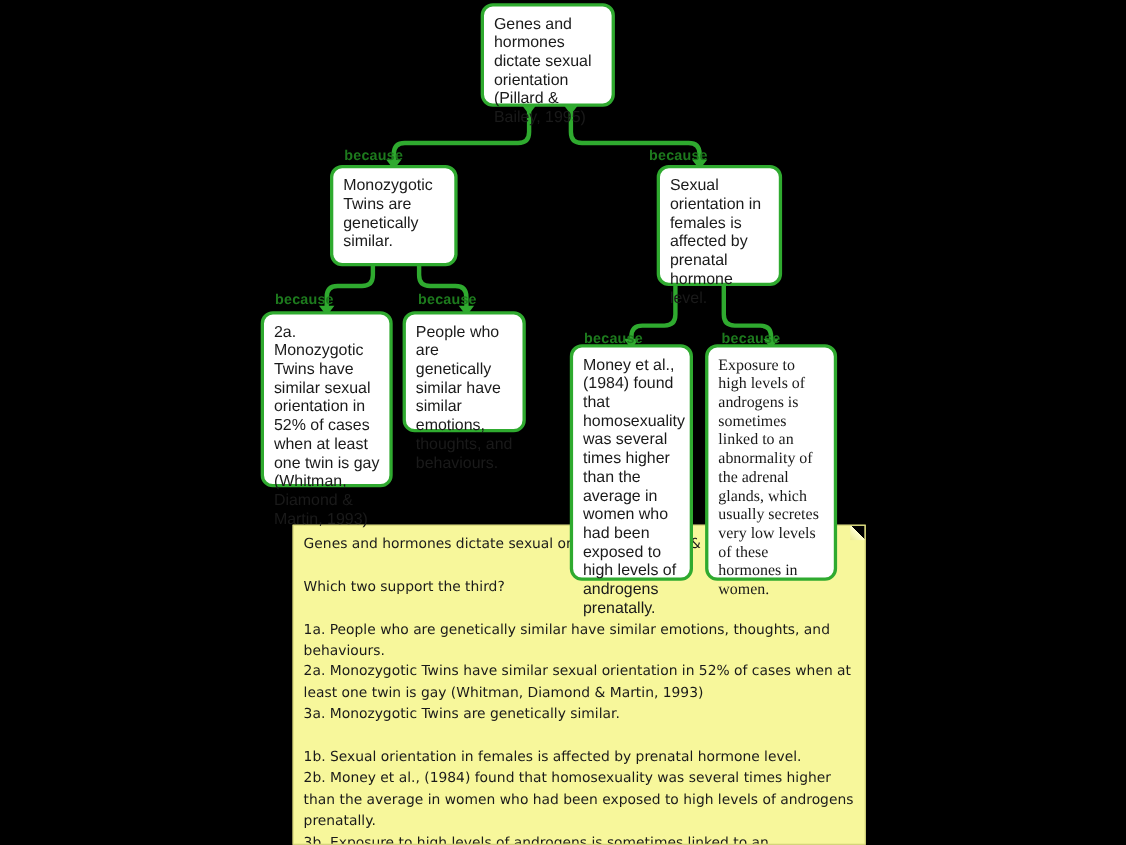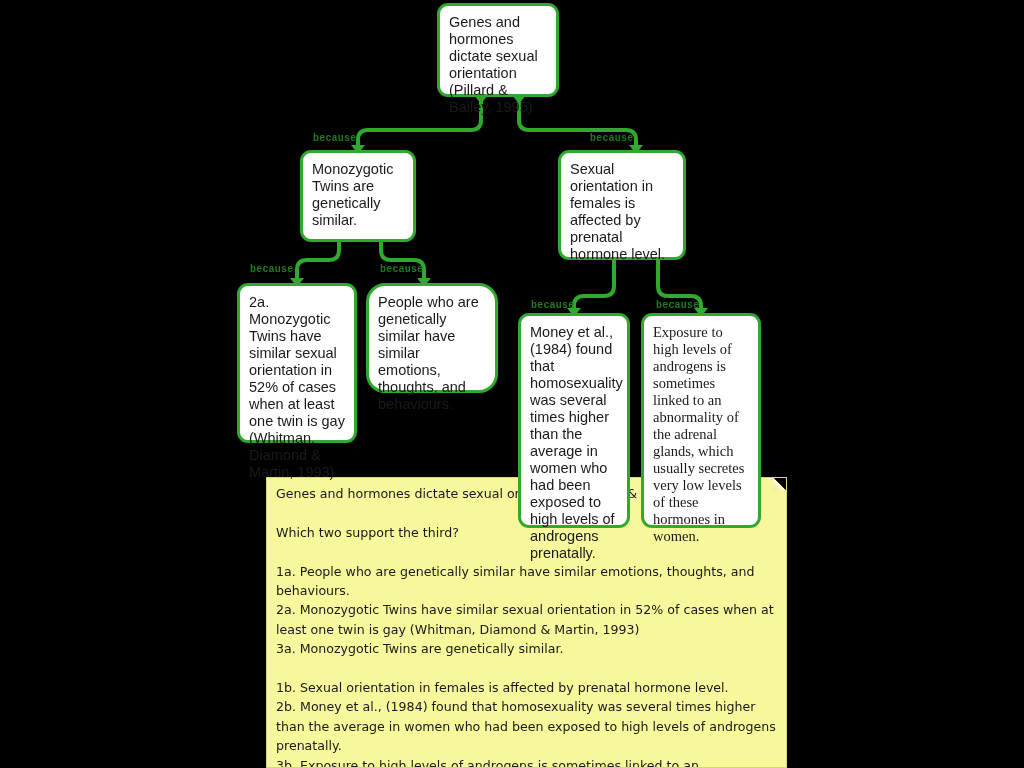--- a/index.html
+++ b/index.html
@@ -40,32 +40,32 @@
     color: #1a1a1a;
     font-family: "Liberation Sans", sans-serif;
     font-size: 14.5px;
     line-height: 17px;
     padding: 8px 9px 6px 9px;
     z-index: 3;
     white-space: pre-wrap;
   }
   #node-root   { left: 437px; top: 3px;   width: 122px; height: 94px; }
   #node-mono   { left: 300px; top: 150px; width: 116px; height: 92px; }
-  #node-sexor  { left: 558px; top: 150px; width: 128px; height: 110px; }
+  #node-sexor  { left: 597px; top: 150px; width: 114px; height: 110px; }
   #node-twin52 { left: 237px; top: 283px; width: 120px; height: 160px; }
-  #node-people { left: 366px; top: 283px; width: 132px; height: 110px; border-radius: 19px; }
+  #node-people { left: 366px; top: 283px; width: 112px; height: 110px; }
   #node-money  { left: 518px; top: 313px; width: 112px; height: 215px; }
   #node-expos  { left: 641px; top: 313px; width: 120px; height: 215px; font-family: Liberation Serif, serif; }
 
   
   .because {
     position: absolute;
     color: #1d7a1d;
-    font-family: Liberation Mono, monospace;
-    font-size: 10px;
+    font-family: Liberation Sans, sans-serif;
+    font-size: 13px;
     font-weight: bold;
     letter-spacing: 0.2px;
     z-index: 4;
     white-space: nowrap;
   }
   #because-1 { left: 313px; top: 133px; }
   #because-2 { left: 590px; top: 133px; }
   #because-3 { left: 250px; top: 264px; }
   #because-4 { left: 380px; top: 264px; }
   #because-5 { left: 531px; top: 300px; }

